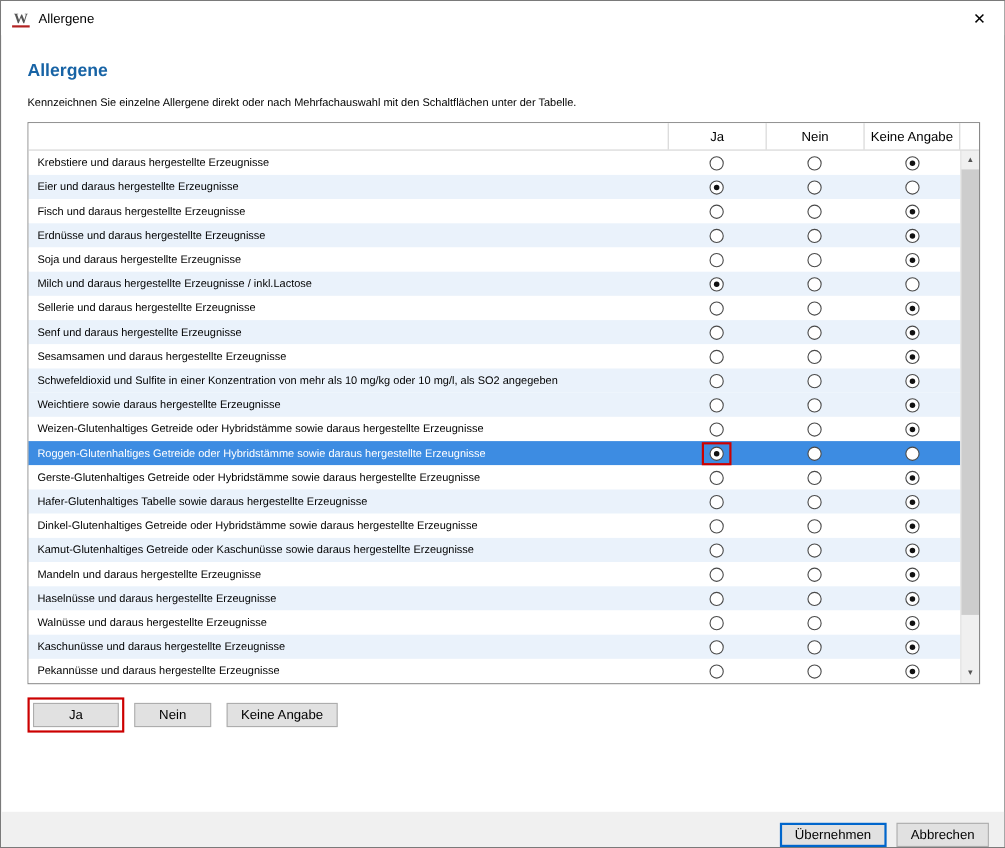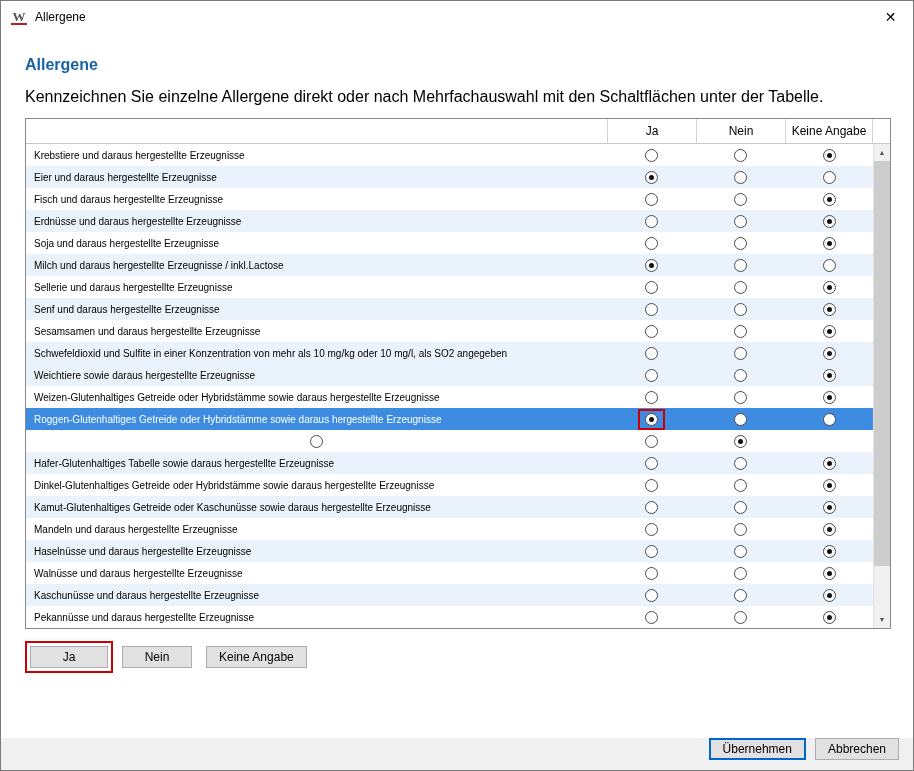--- a/index.html
+++ b/index.html
@@ -38,21 +38,21 @@
     cursor: pointer;
   }
 
   
   .content { padding: 14px 24px 0 24px; }
   h1.page-title {
     color: var(--accent, #1763a5);
     font-size: 16px; font-weight: bold;
     margin-top: 10px; margin-bottom: 14px;
   }
-  p.instructions { font-size: 16px; color: #000; margin-bottom: 12px; }
+  p.instructions { font-size: 10px; color: #000; margin-bottom: 12px; }
 
   
   .table {
     position: relative;
     width: 866px;
     border: 1px solid #898989;
     background: #fff;
   }
   .thead {
     display: grid;
@@ -134,21 +134,21 @@
   }
   .bulk .btn { margin-right: 14px; }
   .red-frame .btn { margin-right: 0; min-width: 78px; }
   .btn.bulk-nein { min-width: 70px; }
   .btn.bulk-keine { min-width: 86px; }
 
   
   .footer {
     position: absolute; left: 0; right: 0; bottom: 0;
     height: 32px; background: #f0f0f0;
-    display: flex; align-items: flex-start; justify-content: flex-end;
+    display: flex; align-items: flex-end; justify-content: flex-end;
     padding-right: 14px; gap: 9px;
   }
   .btn.default { border: 2px solid var(--defaultborder, #0066cc); min-width: 76px; }
   .btn.cancel { min-width: 78px; }
 </style>
 </head>
 <body>
 
 <div class="window">
 
@@ -399,20 +399,21 @@
         <span class="radio"></span>
       </span>
     </div>
     <div class="cell opt">
       <span class="radio-wrap">
         <span class="radio"></span>
       </span>
     </div>
   </div>
           <div class="row">
+    <div class="cell name">Gerste-Glutenhaltiges Getreide oder Hybridstämme sowie daraus hergestellte Erzeugnisse</div>
     <div class="cell opt">
       <span class="radio-wrap">
         <span class="radio"></span>
       </span>
     </div>
     <div class="cell opt">
       <span class="radio-wrap">
         <span class="radio"></span>
       </span>
     </div>

